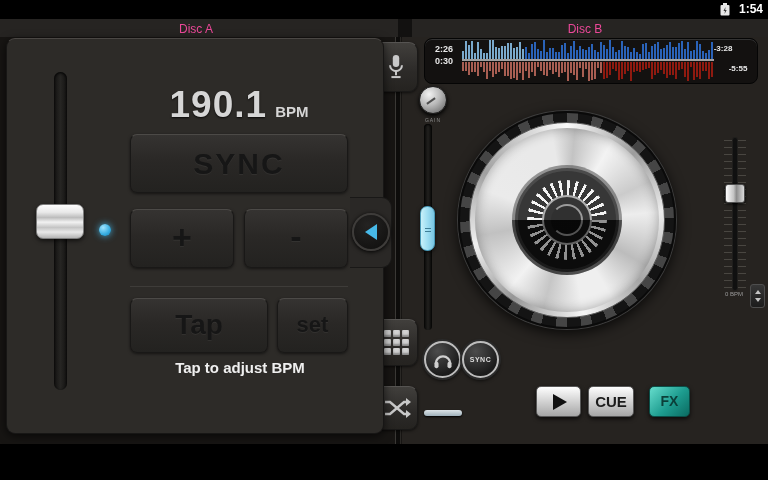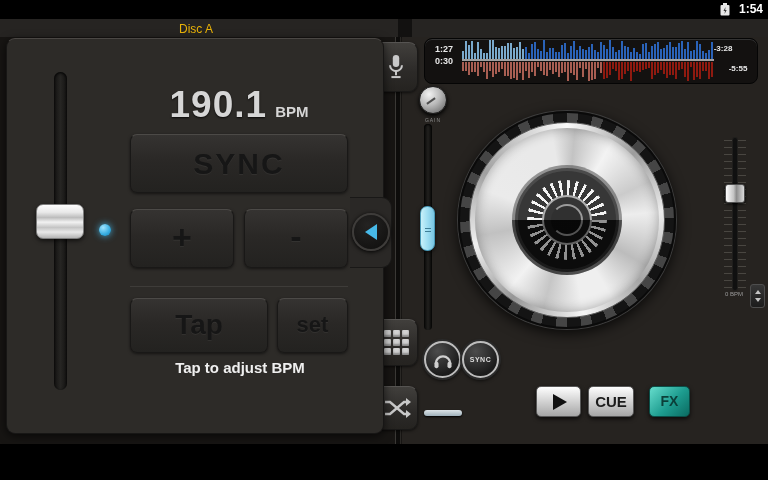--- a/index.html
+++ b/index.html
@@ -7,21 +7,21 @@
   .screen { position:relative; width:768px; height:480px; overflow:hidden;
     background:#171513; font-family:"Liberation Sans", sans-serif; }
 
   
   .status-bar { position:absolute; left:0; top:0; width:768px; height:18px; background:#000000; }
   .status-time { position:absolute; right:5px; top:2px; font-size:12px; font-weight:bold; color:#fff; }
   .battery { position:absolute; right:38px; top:3px; }
 
   
   .tab-bar { position:absolute; left:0; top:18px; width:768px; height:19px; background:#262422; border-top:1px solid #000; }
-  .tab { position:absolute; top:3px; font-size:12px; color:#eab308; text-align:center; }
+  .tab { position:absolute; top:3px; font-size:12px; color:#ec4899; text-align:center; }
   .tab-a { left:0; width:392px; }
   .tab-b { left:412px; width:346px; }
   .tab-seam { position:absolute; left:398px; top:0; width:14px; height:19px; background:#121110; }
 
   
   .deck-b { position:absolute; left:402px; top:37px; width:366px; height:407px; background:#262320; }
 
   
   .bpm-popup { position:absolute; left:6px; top:38px; width:378px; height:396px;
     background:#2d2b28; border:1px solid #171615; border-top-color:#4a4744;
@@ -178,26 +178,27 @@
       <rect x="3" y="0" width="4" height="2" fill="#e8e8e8"></rect>
       <rect x="0.5" y="2" width="9" height="10.5" rx="1" fill="#e8e8e8"></rect>
       <path d="M5.5 4 L3.5 8 H5 L4.5 11 L6.7 7 H5.2 Z" fill="#3a3a3a"></path>
     </svg>
     <span class="status-time">1:54</span>
   </div>
 
   <div class="tab-bar">
     <div class="tab tab-a">Disc A</div>
     <div class="tab-seam"></div>
+    <div class="tab tab-b">Disc B</div>
   </div>
 
   <div class="deck-b"></div>
 
   <div class="wave-box"></div>
-  <div class="wave-time t-el-main">1:27</div>
+  <div class="wave-time t-el-main">2:26</div>
   <div class="wave-time t-el-alt">0:30</div>
   <div class="waverow wave-top" id="wave-top">
       <i style="height: 8px; background: rgb(122, 169, 204);"></i>
       <i style="height: 18px; background: rgb(122, 169, 204);"></i>
       <i style="height: 14px; background: rgb(122, 169, 204);"></i>
       <i style="height: 18px; background: rgb(122, 169, 204);"></i>
       <i style="height: 6px; background: rgb(122, 169, 204);"></i>
       <i style="height: 17px; background: rgb(122, 169, 204);"></i>
       <i style="height: 10px; background: rgb(122, 169, 204);"></i>
       <i style="height: 6px; background: rgb(122, 169, 204);"></i>

